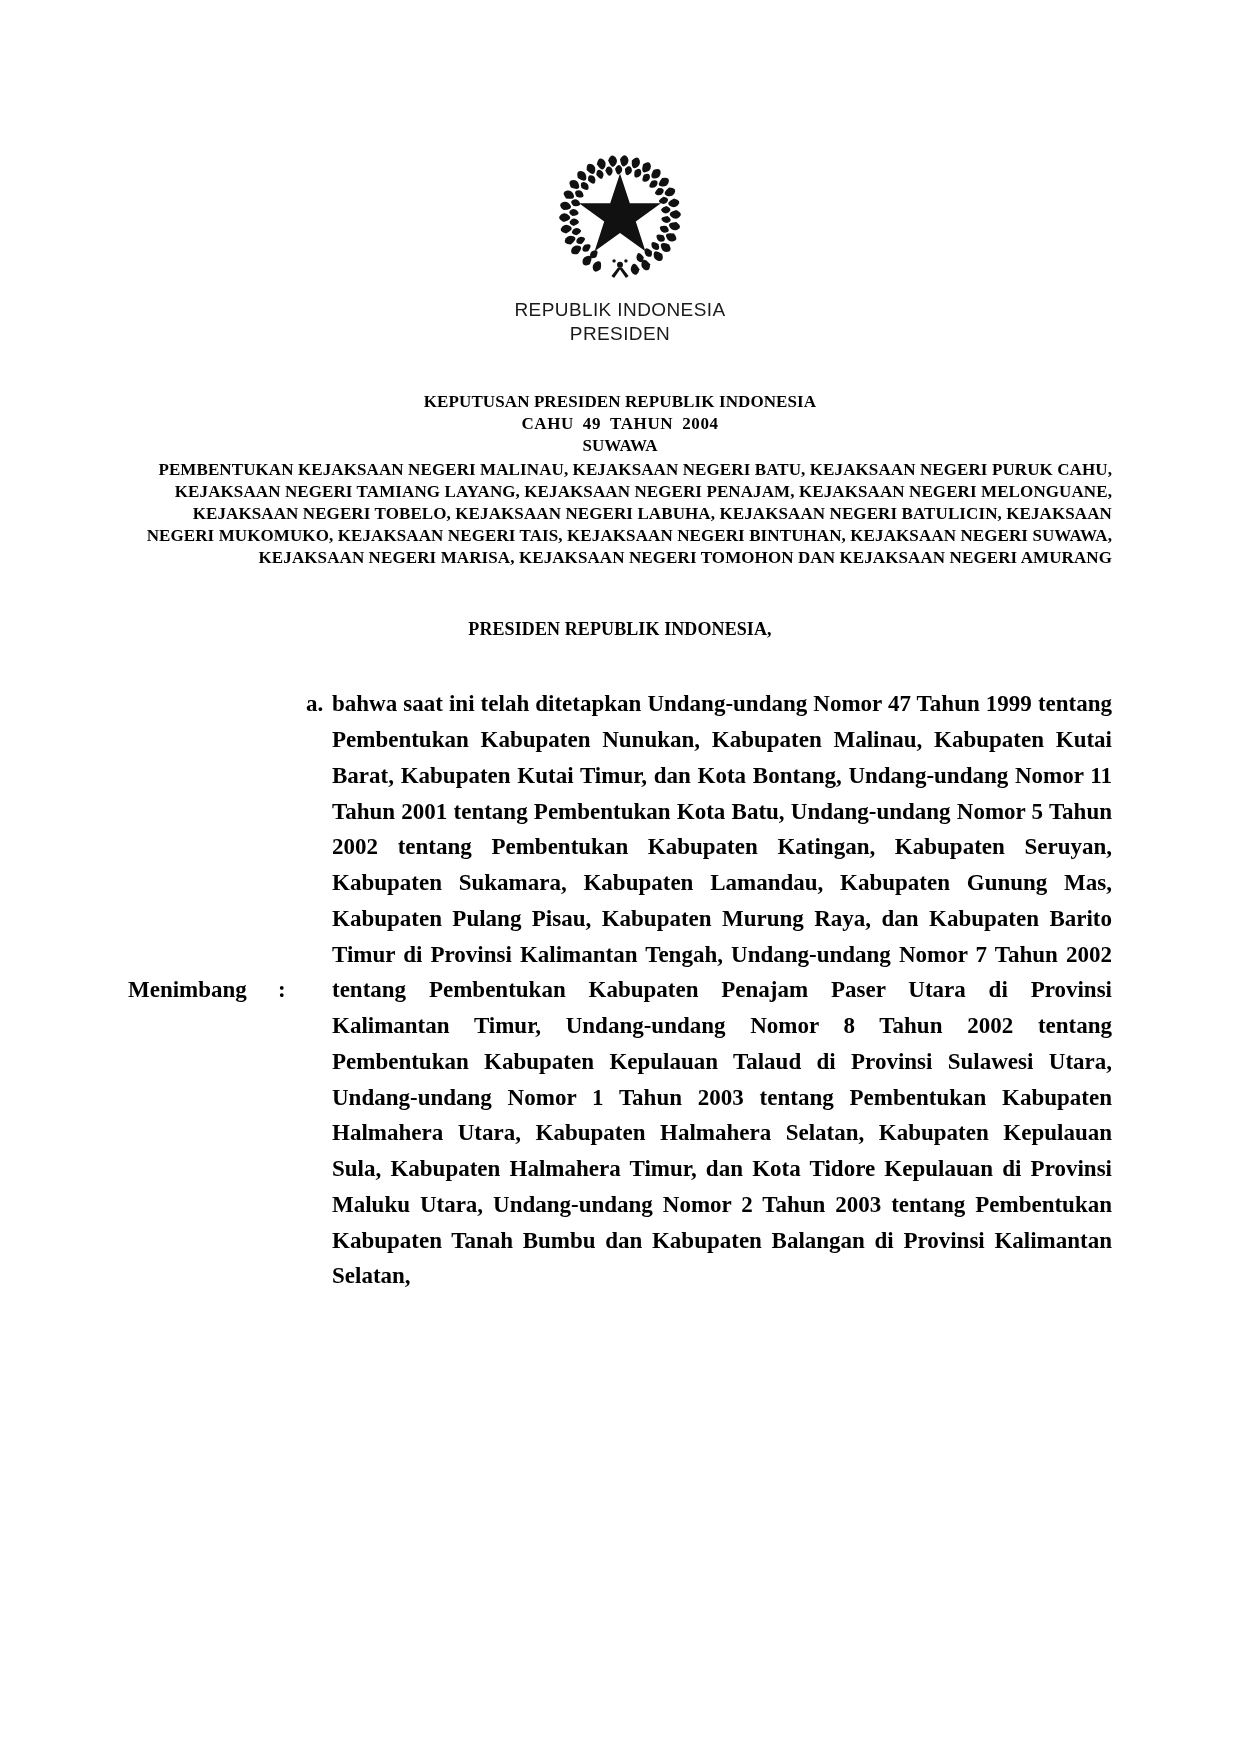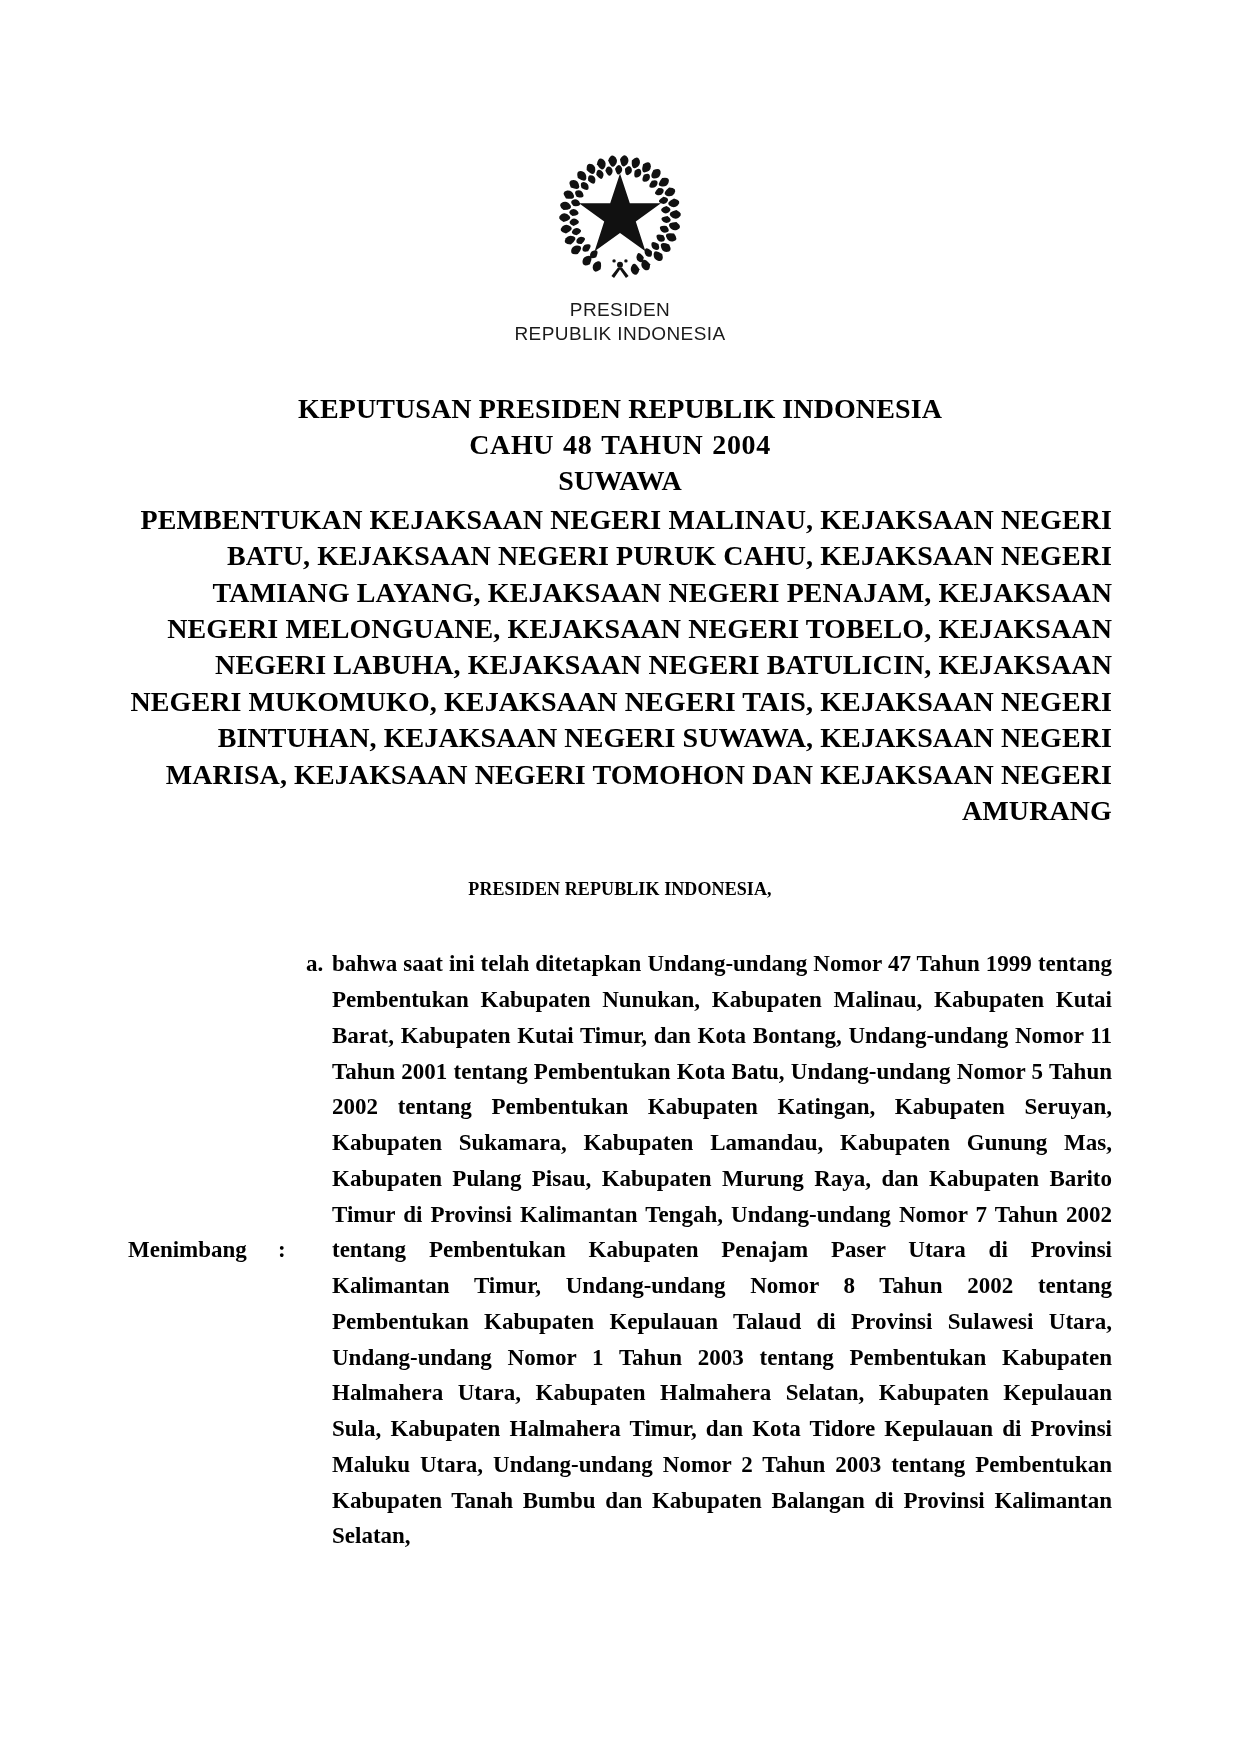--- a/index.html
+++ b/index.html
@@ -43,21 +43,21 @@
     line-height: 1.28;
     letter-spacing: 0.4px;
     color: #1a1a1a;
   }
 
   
   .title-block {
     margin-top: 44px;
     text-align: center;
     font-weight: bold;
-    font-size: 28px;
+    font-size: 17px;
     line-height: 1.30;
     letter-spacing: 0.1px;
   }
   .title-line { display: block; }
   .title-nomor { letter-spacing: 0.6px; }
   .title-nomor .gap { display: inline-block; width: 9px; }
 
   .title-subject {
     margin-top: 2px;
     text-align: right;
@@ -299,27 +299,27 @@
             </g>
           </g>
         </g>
 
         <polygon points="100,38 118.6,94.2 177.6,94.2 129.9,129.1 148.1,185.2 100,150.6 51.9,185.2 70.1,129.1 22.4,94.2 81.4,94.2" transform="translate(0,-14) scale(0.80) translate(25,24)"></polygon>
       </g>
     </svg>
   </div>
 
   <div class="inst-header">
+    <div>REPUBLIK INDONESIA</div>
     <div>PRESIDEN</div>
-    <div>REPUBLIK INDONESIA</div>
   </div>
 
   <div class="title-block">
     <div class="title-line">KEPUTUSAN PRESIDEN REPUBLIK INDONESIA</div>
-    <div class="title-line title-nomor"><span>CAHU</span><span class="gap"></span><span>48</span><span class="gap"></span><span>TAHUN</span><span class="gap"></span><span>2004</span></div>
+    <div class="title-line title-nomor"><span>CAHU</span><span class="gap"></span><span>49</span><span class="gap"></span><span>TAHUN</span><span class="gap"></span><span>2004</span></div>
     <div class="title-line">SUWAWA</div>
     <div class="title-line title-subject">PEMBENTUKAN KEJAKSAAN NEGERI MALINAU, KEJAKSAAN NEGERI BATU, KEJAKSAAN NEGERI PURUK CAHU, KEJAKSAAN NEGERI TAMIANG LAYANG, KEJAKSAAN NEGERI PENAJAM, KEJAKSAAN NEGERI MELONGUANE, KEJAKSAAN NEGERI TOBELO, KEJAKSAAN NEGERI LABUHA, KEJAKSAAN NEGERI BATULICIN, KEJAKSAAN NEGERI MUKOMUKO, KEJAKSAAN NEGERI TAIS, KEJAKSAAN NEGERI BINTUHAN, KEJAKSAAN NEGERI SUWAWA, KEJAKSAAN NEGERI MARISA, KEJAKSAAN NEGERI TOMOHON DAN KEJAKSAAN NEGERI AMURANG</div>
   </div>
 
   <div class="salutation">PRESIDEN REPUBLIK INDONESIA,</div>
 
   <div class="body-section">
     <div class="clause">
       <div class="clause-label">Menimbang</div>
       <div class="clause-colon">:</div>

